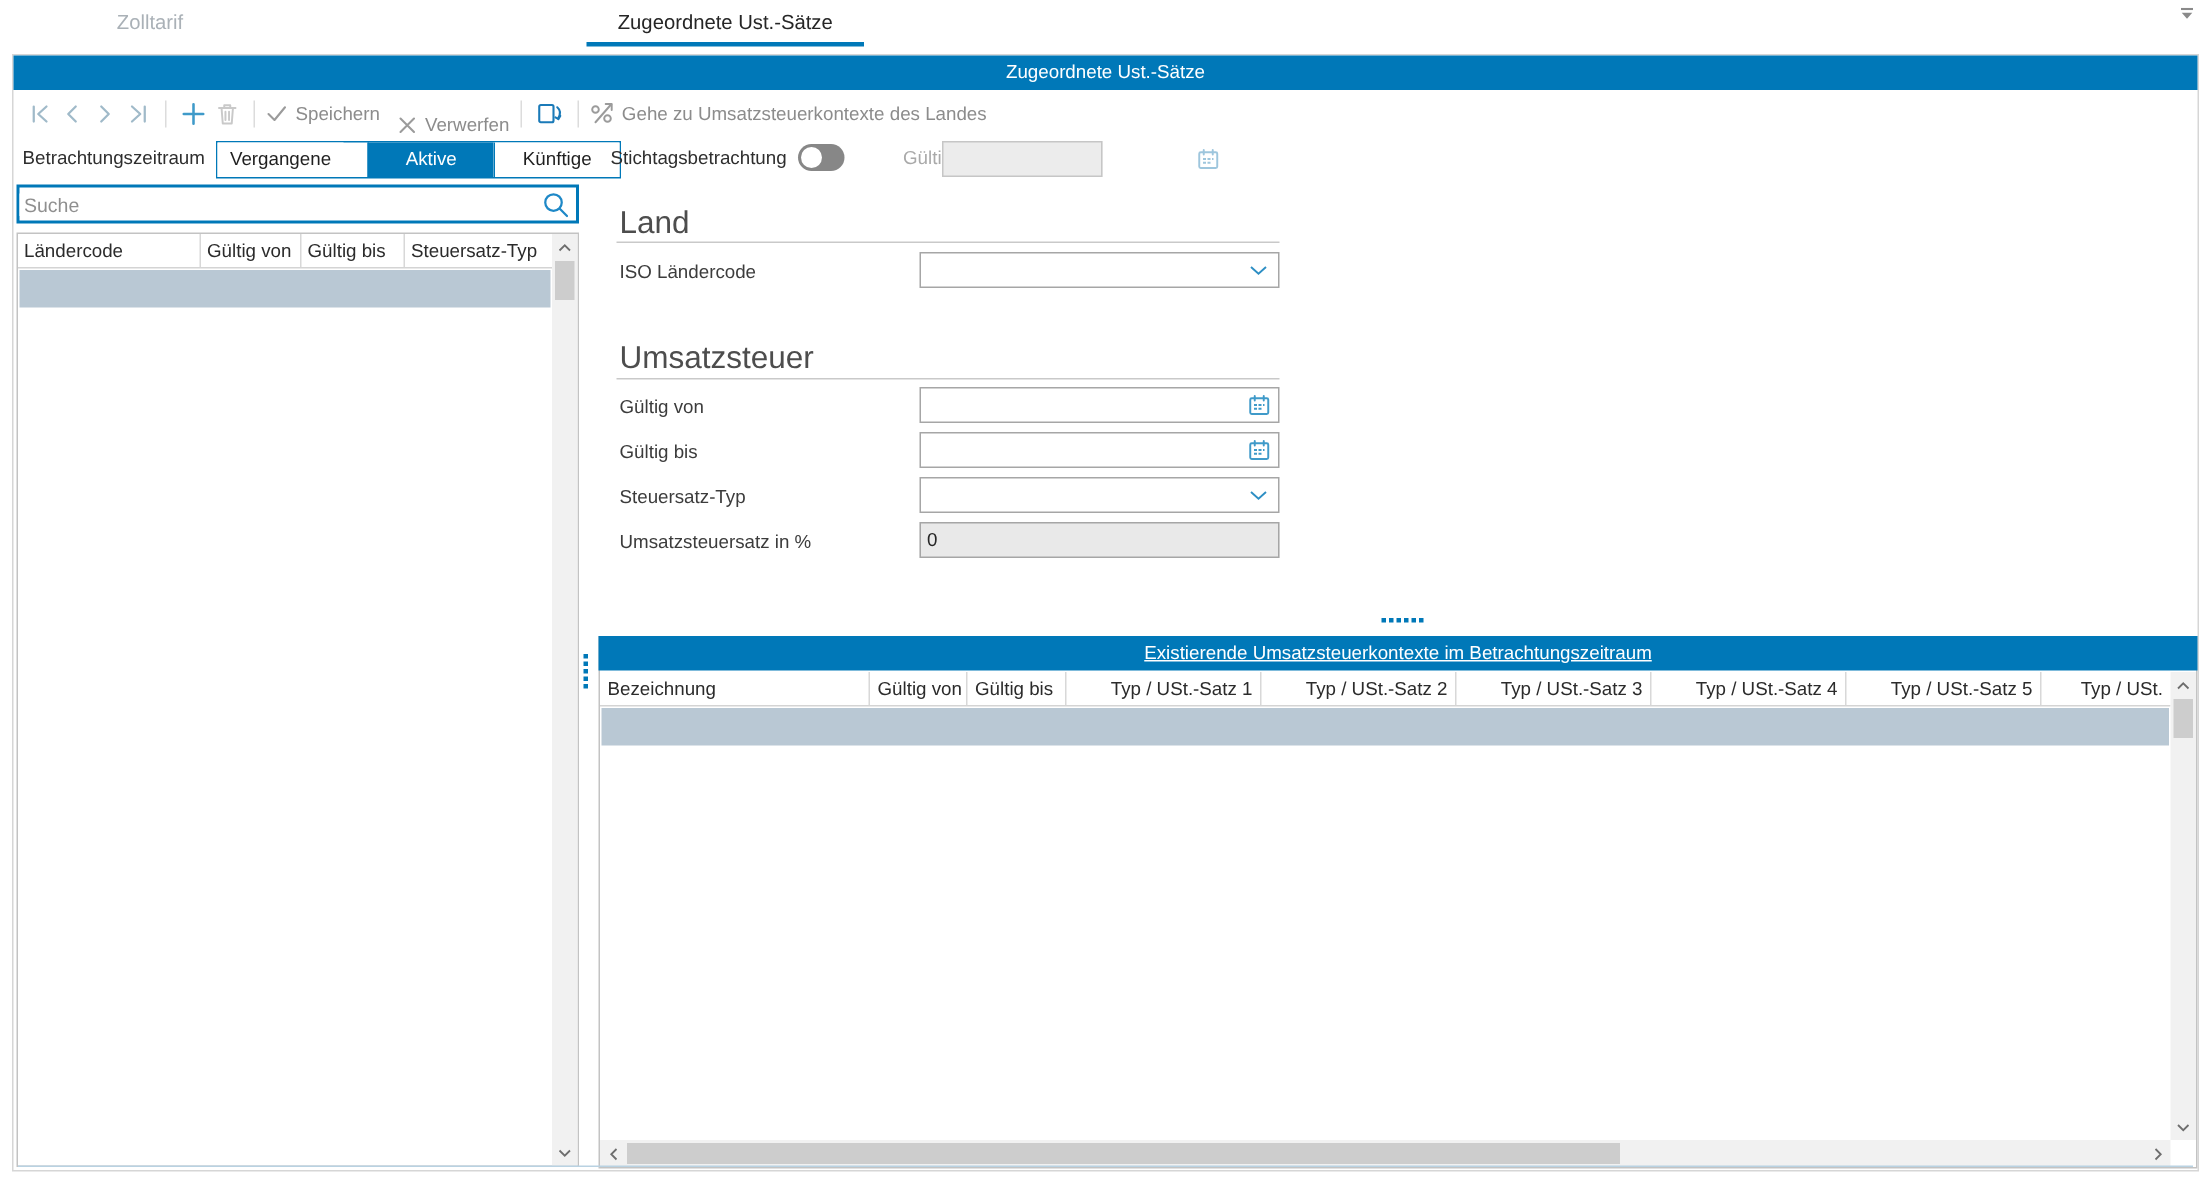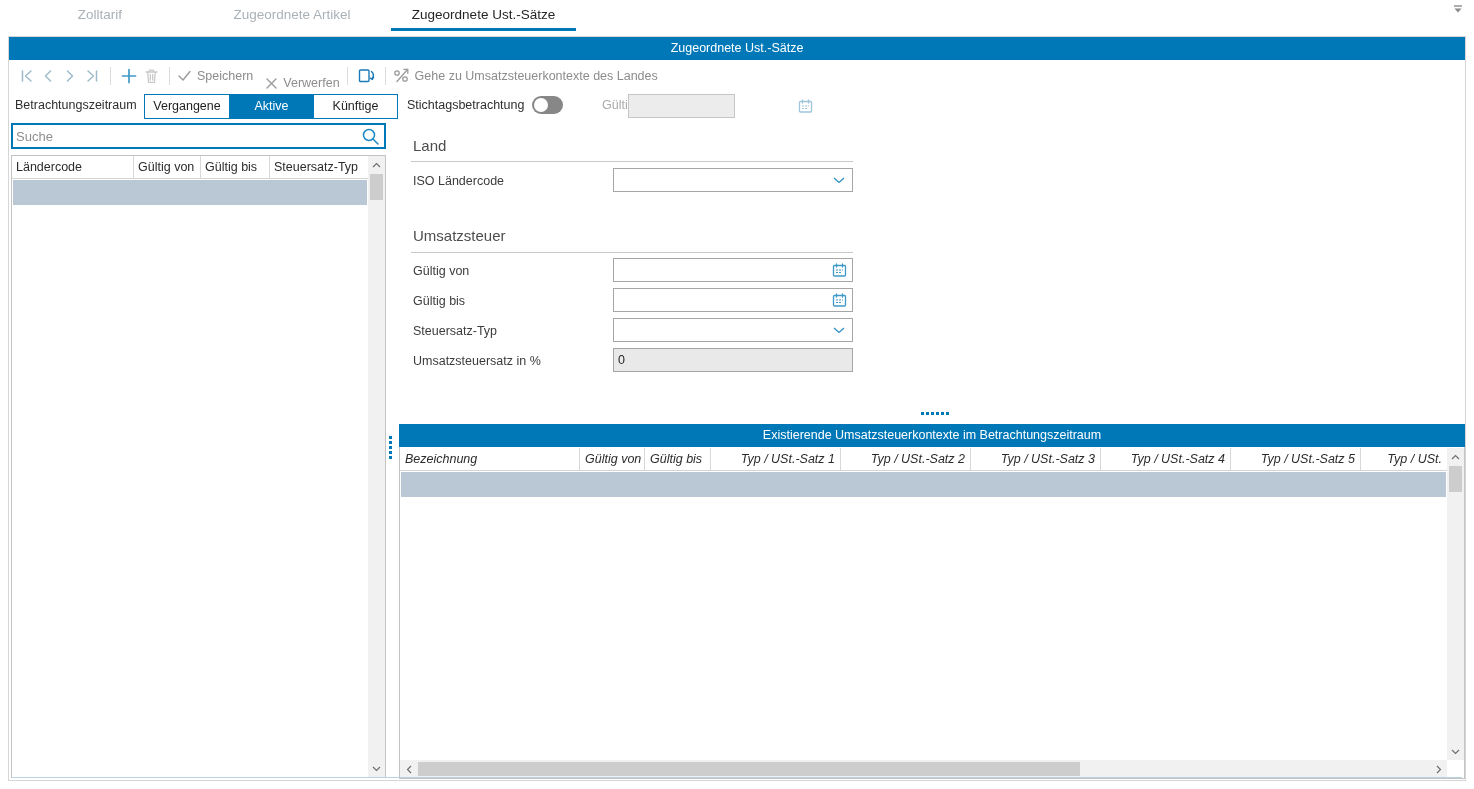--- a/index.html
+++ b/index.html
@@ -31,21 +31,21 @@
   .tb-label { color:#8c8c8c; font-size:12.5px; margin-left:5px; white-space:nowrap; }
   .tb-sep { width:1px; height:18px; background:#dcdcdc; margin:0 7px; }
 
   
   .filter-row { position:absolute; left:0; top:54px; width:100%; height:30px; }
   .filter-label { position:absolute; left:6px; top:7px; color:#2e2e2e; }
   .segmented { position:absolute; left:135px; top:3px; height:25px; display:flex;
                border:1px solid #0078b8; background:#fff; }
   .seg-btn { width:84px; text-align:center; line-height:23px; color:#1f1f1f; background:#fff; }
   .seg-btn + .seg-btn { border-left:1px solid #0078b8; }
-  .seg-btn.sel { background:#0078b8; color:#fff; }
+  .seg-btn.sel { background:#0078b8; color:#fff;margin-left:16px; }
   .toggle-label { position:absolute; left:398px; top:7px; color:#2e2e2e; }
   .toggle { position:absolute; left:523px; top:5px; width:31px; height:18px; border-radius:9px;
             background:#878787; }
   .toggle .knob { position:absolute; left:2px; top:2px; width:14px; height:14px; border-radius:50%; background:#fff; }
   .validon-label { position:absolute; left:565px; top:7px; color:#a9a9a9;margin-left:28px; }
   .validon-input { position:absolute; left:619px; top:3px; width:107px; height:24px;
                    background:#ececec; border:1px solid #c6c6c6; display:flex; align-items:center; }
   .validon-input input { flex:1; border:0; background:transparent; outline:none; font:inherit; color:#8a8a8a; padding:0 4px; }
 
   
@@ -62,60 +62,59 @@
   .lt-header .hcell { line-height:22px; padding:0 4px; color:#2b2b2b; border-right:1px solid #d8d8d8;
                       overflow:hidden; white-space:nowrap; }
   .lt-row { position:absolute; left:1px; top:24px; right:18px; height:25px; background:#b9c8d4; }
 
   .vscroll { position:absolute; top:0; right:0; bottom:0; width:17px; background:#f1f1f1; }
   .vscroll .arr-up { position:absolute; top:0; left:0; width:17px; height:17px; display:flex; align-items:center; justify-content:center; }
   .vscroll .arr-dn { position:absolute; bottom:0; left:0; width:17px; height:17px; display:flex; align-items:center; justify-content:center; }
   .vscroll .thumb { position:absolute; left:2px; top:18px; width:13px; height:26px; background:#cdcdcd; }
 
   
-  .section-title { position:absolute; font-size:15px; color:#4d4d4d; }
+  .section-title { position:absolute; font-size:21px; color:#4d4d4d; }
   .section-rule { position:absolute; height:1px; background:#c9c9c9; }
   .f-label { position:absolute; color:#3c3c3c; }
   .f-control { position:absolute; left:604px; width:240px; height:24px; border:1px solid #a6a6a6;
                background:#fff; display:flex; align-items:center; }
   .f-control input { flex:1; min-width:0; border:0; background:transparent; outline:none; font:inherit; color:#262626; padding:0 4px; }
   .f-control.disabled { background:#e9e9e9; border-color:#a6a6a6; }
   .ctl-icon { width:26px; height:22px; display:flex; align-items:center; justify-content:center; }
 
   
   .hsplit-dots { position:absolute; left:912px; top:375px; display:flex; gap:2px; }
   .hsplit-dots i { width:3px; height:3px; background:#0078b8; display:block; }
   .vsplit-dots { position:absolute; left:380px; top:399px; display:flex; flex-direction:column; gap:2px; }
   .vsplit-dots i { width:3px; height:3px; background:#0078b8; display:block; }
 
   
   .ctx-panel { position:absolute; left:390px; top:387px; width:1066px; height:355px;
                border:1px solid #c3c3c3; background:#fff; }
   .ctx-title { position:absolute; left:-1px; top:-1px; width:1066px; height:23px; background:#0078b8;
-               color:#fff; text-align:center; line-height:22px; }
+               color:#fff; text-align:center; line-height:22px;text-decoration:underline; }
   .ctx-header { position:absolute; left:0; top:23px; right:17px; height:23px; display:flex;
                 border-bottom:1px solid #d4d4d4; background:#fff; }
   .ctx-header .hcell { line-height:22px; padding:0 5px; color:#2b2b2b; border-right:1px solid #d8d8d8;
-                       overflow:hidden; white-space:nowrap;font-style:italic; }
+                       overflow:hidden; white-space:nowrap; }
   .ctx-header .num { text-align:right; }
   .ctx-row { position:absolute; left:1px; top:47px; right:18px; height:25px; background:#b9c8d4; }
   .ctx-vscroll { position:absolute; top:23px; right:0; bottom:18px; width:17px; background:#f1f1f1; }
   .hscroll { position:absolute; left:0; right:17px; bottom:0; height:18px; background:#f1f1f1; }
   .hscroll .arr-l { position:absolute; left:0; top:0; width:17px; height:18px; display:flex; align-items:center; justify-content:center; }
   .hscroll .arr-r { position:absolute; right:0; top:0; width:17px; height:18px; display:flex; align-items:center; justify-content:center; }
   .hscroll .thumb { position:absolute; left:18px; top:2px; width:662px; height:14px; background:#cdcdcd; }
 
   svg { display:block; }
 </style>
 </head>
 <body>
 
 <div class="tabstrip">
   <div class="tab" style="left:8px;width:184px;">Zolltarif</div>
-  <div class="tab" style="left:200px;width:184px;">Zugeordnete Artikel</div>
   <div class="tab active" style="left:391px;width:185px;">Zugeordnete Ust.-Sätze</div>
   <div class="collapse-btn">
     <svg width="12" height="10" viewBox="0 0 12 10">
       <path d="M2 2 h8" stroke="#8a8a8a" stroke-width="1.4" fill="none"></path>
       <path d="M2.5 4.5 h7 L6 8.5 z" fill="#8a8a8a"></path>
     </svg>
   </div>
 </div>
 
 <div class="panel">

